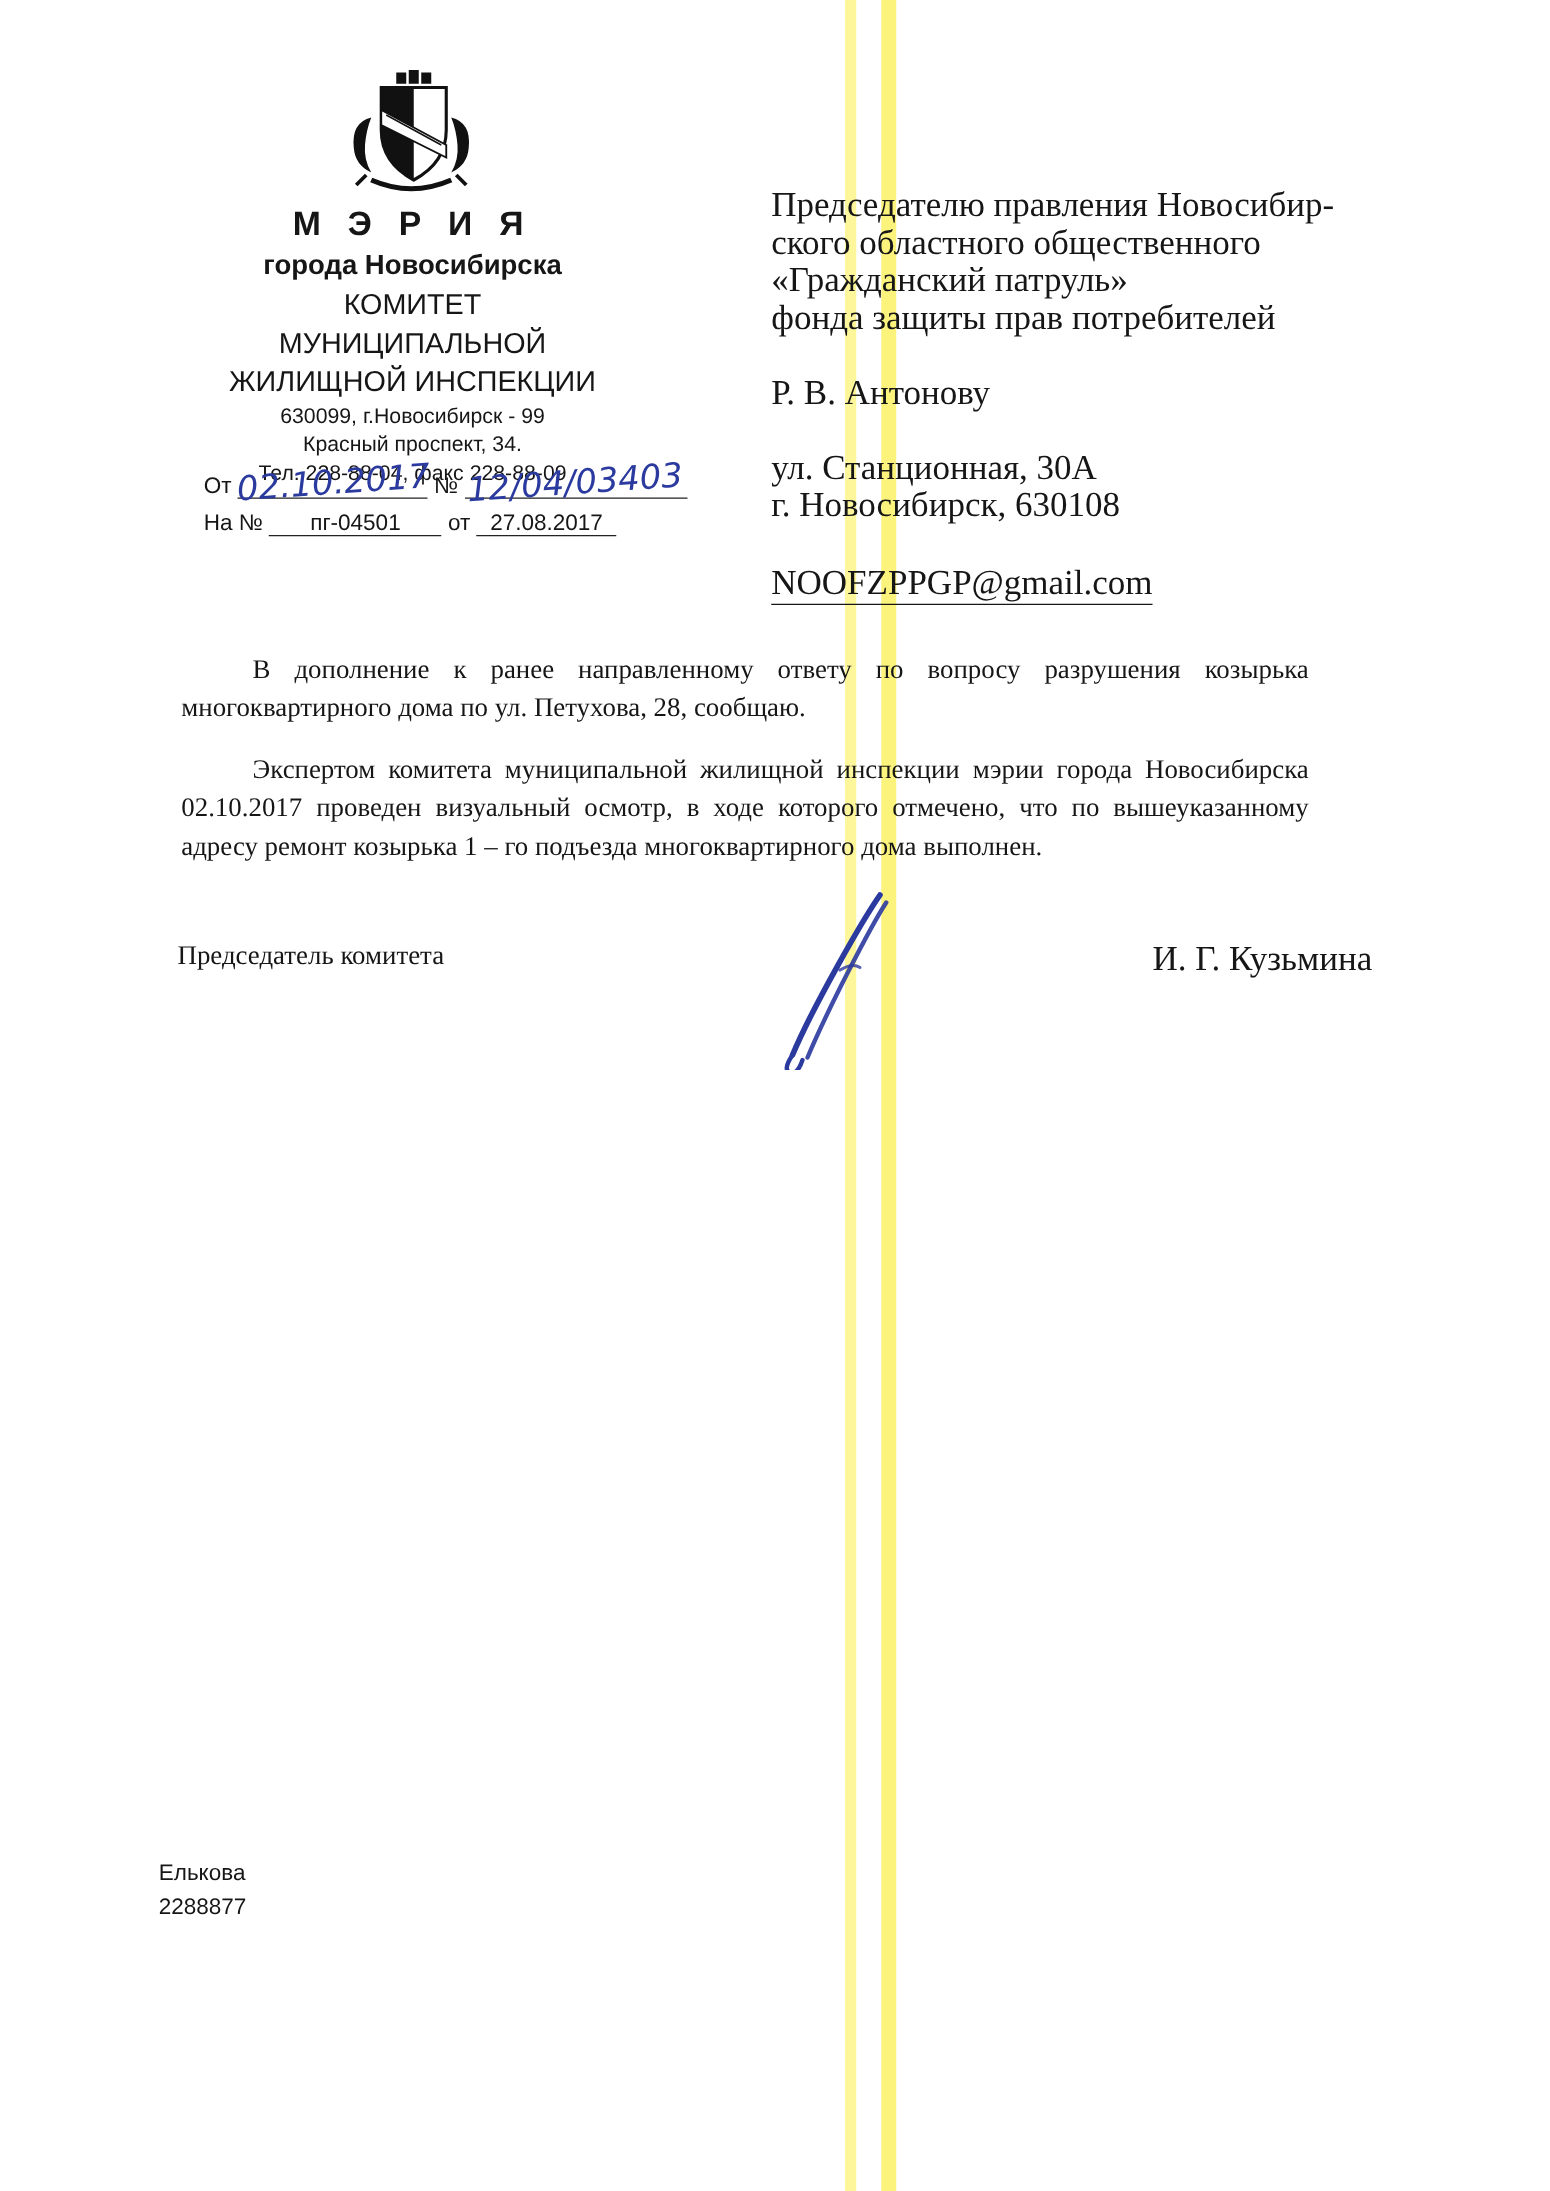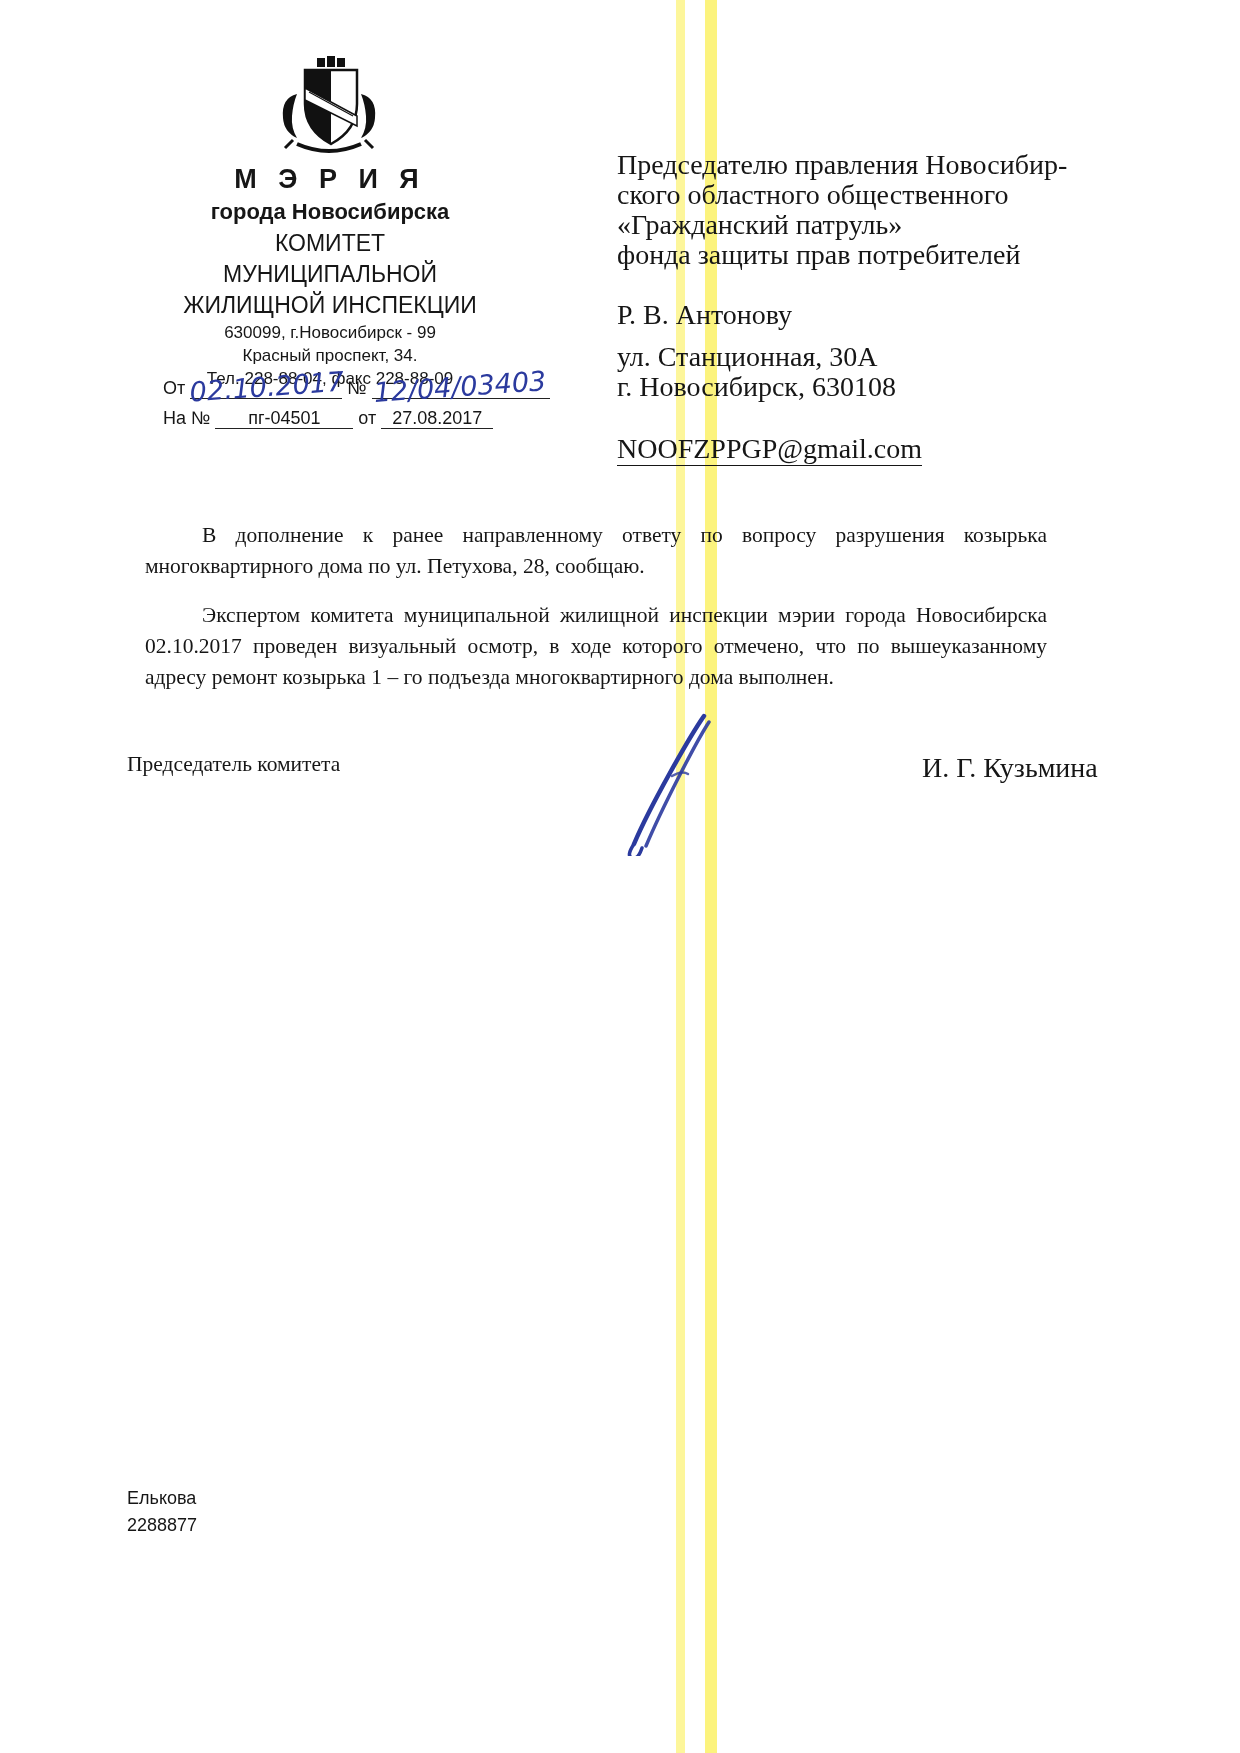--- a/index.html
+++ b/index.html
@@ -51,33 +51,33 @@
     white-space:nowrap;
   }
   .typed-ref{font-size:18px;text-align:right;}
 
   
   .addressee{
     position:absolute;left:617px;top:150px;width:470px;
     font-size:28px;line-height:30px;
   }
   .addr-name{margin-top:30px;}
-  .addr-street{margin-top:12px;}
+  .addr-street{margin-top:30px;}
   .addr-email{margin-top:32px;}
   .addr-email span{border-bottom:1.6px solid #161616;padding-bottom:1px;}
 
   
   .body-text{
     position:absolute;left:127px;top:502px;width:938px;
     font-size:21.5px;line-height:31px;text-align:justify;
   }
   .body-text p{margin:18px;text-indent:57px;}
 
   
-  .sig-title{position:absolute;left:127px;top:752px;font-size:21.5px;}
+  .sig-title{position:absolute;left:142px;top:752px;font-size:21.5px;}
   .sig-name{position:absolute;left:922px;top:752px;font-size:28px;}
   .sig-svg{position:absolute;left:612px;top:706px;width:130px;height:150px;}
 
   
   .footer{
     position:absolute;left:127px;top:1485px;
     font-family:"Liberation Sans", sans-serif;
     font-size:18px;line-height:27px;
   }
 </style>

